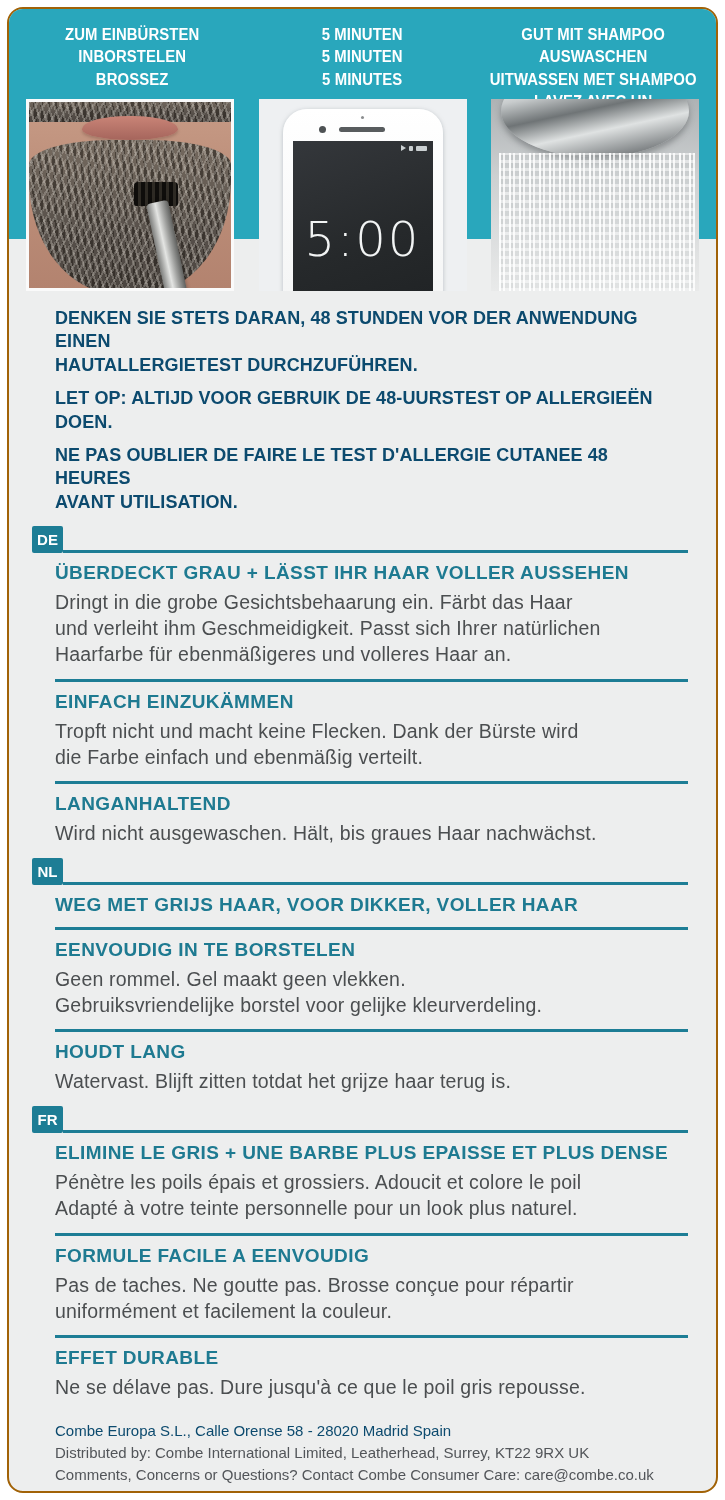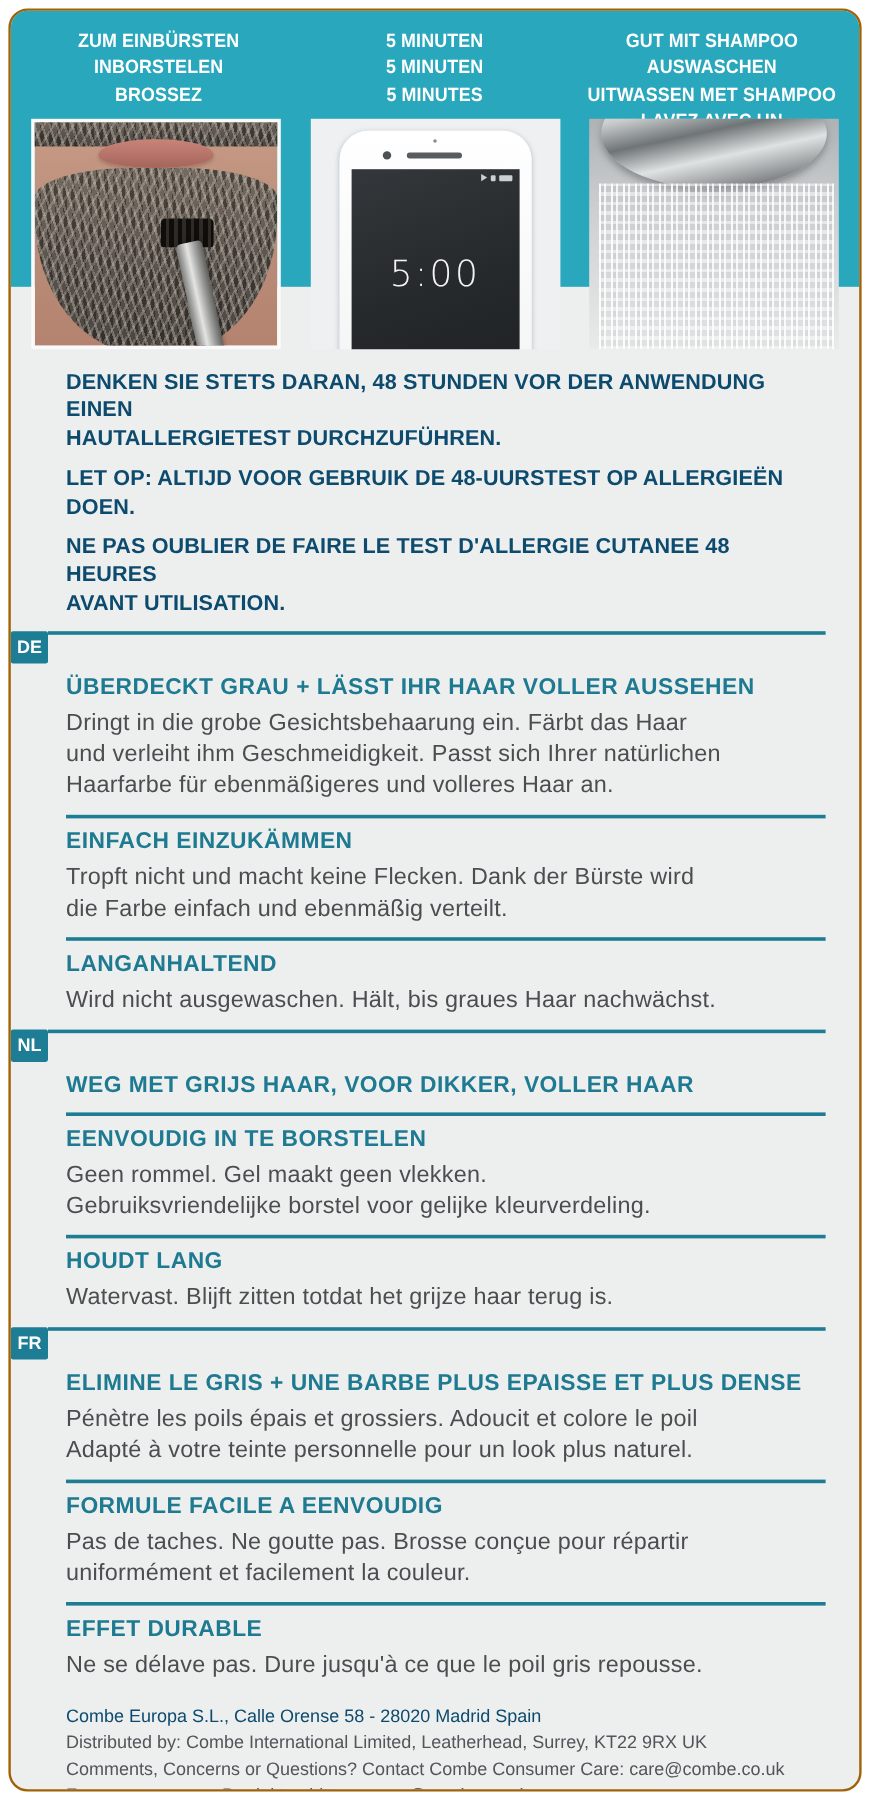--- a/index.html
+++ b/index.html
@@ -31,36 +31,36 @@
   .tile-phone{background:#eef0f2}
   .phone{position:absolute;left:50%;top:10px;transform:translateX(-50%);width:160px;height:196px;background:linear-gradient(180deg,#ffffff,#f4f5f5);border-radius:24px 24px 0 0;box-shadow:0 1px 4px rgba(140,150,155,.55)}
   .tiny-dot{position:absolute;top:7px;left:50%;margin-left:-2px;width:3px;height:3px;border-radius:50%;background:#8a8d8f}
   .cam{position:absolute;top:17px;left:36px;width:7px;height:7px;border-radius:50%;background:#4e5254}
   .speaker{position:absolute;top:18px;left:56px;width:46px;height:5px;border-radius:3px;background:#585c5e}
   .screen{position:absolute;top:32px;left:10px;right:10px;bottom:-2px;background:linear-gradient(160deg,#34373b,#26292b 60%,#202325)}
   .status{position:absolute;top:4px;right:6px;display:flex;gap:3px;align-items:center}
   .st-arrow{width:0;height:0;border-left:5px solid #cbd0d2;border-top:3px solid transparent;border-bottom:3px solid transparent}
   .st-dot{width:4px;height:5px;background:#cbd0d2;border-radius:1px}
   .st-batt{width:11px;height:5px;background:#cbd0d2;border-radius:1px}
-  .timer{position:absolute;top:42%;left:0;right:0;text-align:center;color:#f2f4f4;font-size:30px;letter-spacing:2px;font-family:"DejaVu Sans",sans-serif;font-weight:200}
+  .timer{position:absolute;top:42%;left:0;right:0;text-align:center;color:#f2f4f4;font-size:48px;letter-spacing:2px;font-family:"DejaVu Sans",sans-serif;font-weight:200}
 
   
   .tile-shower{background:linear-gradient(180deg,#aeb2b4,#cdd0d1 40%,#e9eaea)}
   .neck{position:absolute;top:0;left:44%;width:26px;height:14px;background:linear-gradient(90deg,#909496,#eff1f1 45%,#7e8284)}
   .dome{position:absolute;top:-34px;left:5%;width:90%;height:92px;border-radius:50%;background:linear-gradient(168deg,#fbfcfc 12%,#c7cbcc 30%,#6f7476 48%,#dfe2e2 66%,#85898b 86%,#4f5355);box-shadow:0 4px 6px rgba(70,75,77,.45)}
   .water{position:absolute;top:54px;left:8px;right:4px;bottom:0;background:
     repeating-linear-gradient(0deg, rgba(255,255,255,.5) 0 3px, rgba(255,255,255,0) 3px 8px),
     repeating-linear-gradient(90deg, rgba(252,253,253,.95) 0 2px, rgba(186,191,193,.30) 2px 4px, rgba(255,255,255,.8) 4px 6px, rgba(199,204,206,.25) 6px 10px)}
 
   
   .warnings{padding:16px 28px 0 46px}
   .warnings p{color:#0c4a6e;font-weight:bold;font-size:18px;line-height:1.3;margin-bottom:10px;letter-spacing:.1px;white-space:pre-line}
 
   
-  .lang-row{display:flex;align-items:flex-start;margin:12px 28px 0 0}
+  .lang-row{display:flex;align-items:flex-end;margin:12px 28px 0 23px}
   .lang-tab{min-width:31px;height:27px;background:#1d7d95;color:#fff;font-weight:bold;font-size:15px;display:flex;align-items:center;justify-content:center;border-radius:2px}
   .lang-line{flex:1;height:3px;background:#1d7d95}
   .item{padding:0 24px 0 46px}
   .item h3{color:#1e7a91;font-size:19px;font-weight:bold;letter-spacing:.4px;margin:9px 0 5px}
   .item p{color:#4b4e50;font-size:19.5px;line-height:1.34;letter-spacing:.2px;white-space:pre-line}
   .item-rule{height:3px;background:#1d7d95;margin:11px 28px 0 46px}
 
   
   .footer{position:relative;margin-top:12px;padding:8px 20px 0 46px;font-size:15px;line-height:1.46;color:#525559}
   .footer .u{color:#0c4a6e}

